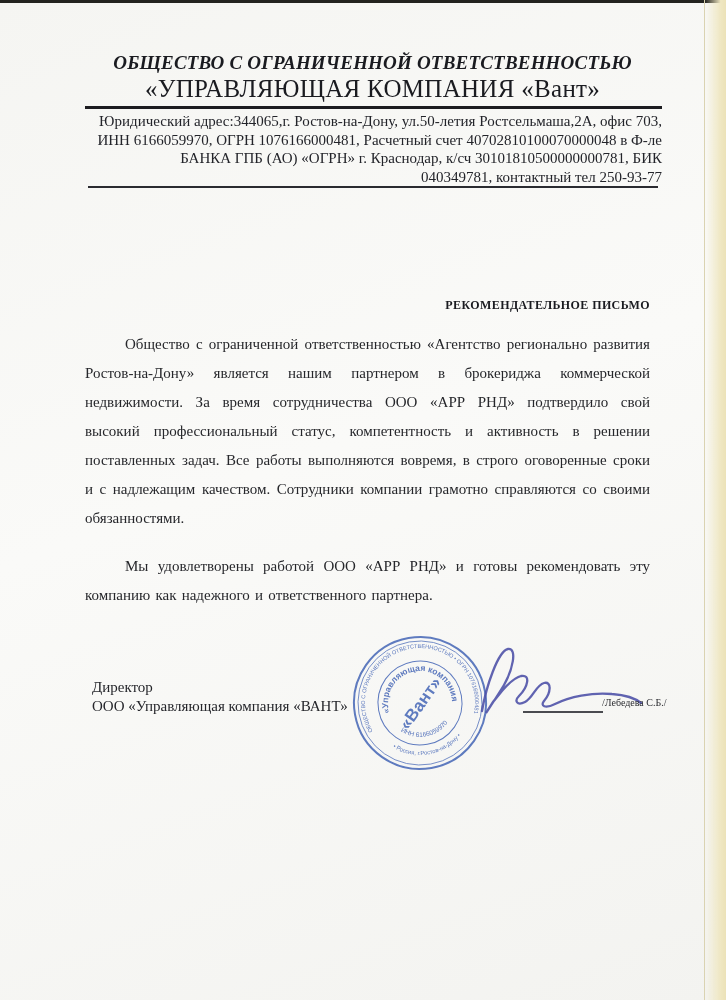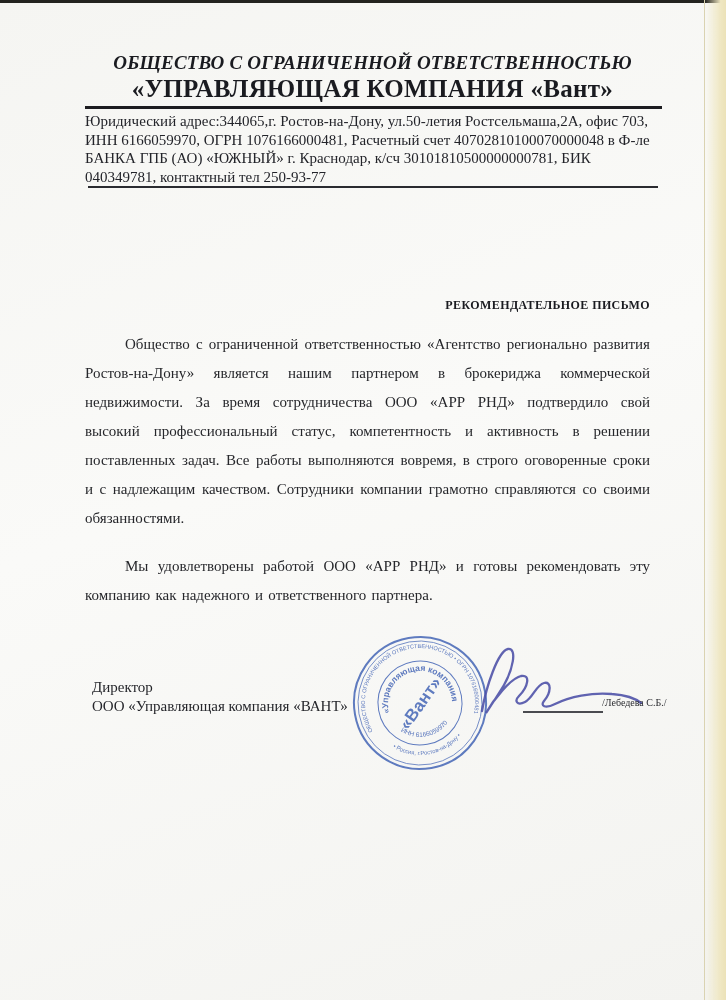--- a/index.html
+++ b/index.html
@@ -19,23 +19,23 @@
     color:var(--text-color);
   }
   
   .edge-top{position:absolute;top:0;left:0;width:100%;height:3px;background:#23231f;}
   .edge-right{position:absolute;top:0;right:0;width:22px;height:100%;
     background:linear-gradient(to right,rgba(239,231,194,0) 0%,#efe7c2 75%,#ece2b8 100%);
     border-left:1px solid rgba(200,195,170,.5);}
   
   .letterhead{position:absolute;left:85px;top:52px;width:575px;text-align:center;color:var(--dark-text);}
   .org-type{font-size:19px;font-weight:bold;font-style:italic;letter-spacing:.2px;white-space:nowrap;}
-  .org-name{font-size:25px;font-weight:bold;letter-spacing:.3px;margin-top:1px;white-space:nowrap;}
+  .org-name{font-size:25px;font-weight:normal;letter-spacing:.3px;margin-top:1px;white-space:nowrap;}
   .rule-thick{position:absolute;left:85px;top:106px;width:577px;height:3px;background:#1c1c20;}
-  .address{position:absolute;left:85px;top:112px;width:577px;text-align:left;font-size:15px;line-height:18.5px;color:#23242a;}
+  .address{position:absolute;left:85px;top:112px;width:577px;text-align:right;font-size:15px;line-height:18.5px;color:#23242a;}
   .rule-thin{position:absolute;left:88px;top:186px;width:570px;height:2px;background:#2a2b30;}
   
   .letter-title{position:absolute;left:85px;top:298px;width:565px;text-align:right;
     font-size:12px;font-weight:bold;letter-spacing:.4px;color:var(--dark-text);}
   .body-text{position:absolute;left:85px;top:330px;width:565px;font-size:15px;line-height:29px;
     text-align:justify;color:var(--text-color);}
   .body-text p{text-indent:40px;margin-bottom:19px;word-spacing:1.5px;}
   
   .sig-left{position:absolute;left:92px;top:678px;font-size:15px;line-height:19px;color:#25262b;}
   .sig-name{position:absolute;left:602px;top:697px;font-size:10px;color:#2b2c31;white-space:nowrap;}
@@ -53,21 +53,21 @@
   <div class="edge-right"></div>
 
   <div class="letterhead">
     <div class="org-type">ОБЩЕСТВО С ОГРАНИЧЕННОЙ ОТВЕТСТВЕННОСТЬЮ</div>
     <div class="org-name">«УПРАВЛЯЮЩАЯ КОМПАНИЯ «Вант»</div>
   </div>
   <div class="rule-thick"></div>
   <div class="address">
     <div>Юридический адрес:344065,г. Ростов-на-Дону, ул.50-летия Ростсельмаша,2А, офис 703,</div>
     <div>ИНН 6166059970, ОГРН 1076166000481, Расчетный счет 40702810100070000048 в Ф-ле</div>
-    <div>БАНКА ГПБ (АО) «ЮЖНЫЙ» г. Краснодар, к/сч 30101810500000000781, БИК</div>
+    <div>БАНКА ГПБ (АО) «ОГРН» г. Краснодар, к/сч 30101810500000000781, БИК</div>
     <div>040349781, контактный тел 250-93-77</div>
   </div>
   <div class="rule-thin"></div>
 
   <div class="letter-title">РЕКОМЕНДАТЕЛЬНОЕ ПИСЬМО</div>
   <div class="body-text">
     <p>Общество с ограниченной ответственностью «Агентство регионально развития Ростов-на-Дону» является нашим партнером в брокериджа коммерческой недвижимости. За время сотрудничества ООО «АРР РНД» подтвердило свой высокий профессиональный статус, компетентность и активность в решении поставленных задач. Все работы выполняются вовремя, в строго оговоренные сроки и с надлежащим качеством. Сотрудники компании грамотно справляются со своими обязанностями.</p>
     <p>Мы удовлетворены работой ООО «АРР РНД» и готовы рекомендовать эту компанию как надежного и ответственного партнера.</p>
   </div>
 

